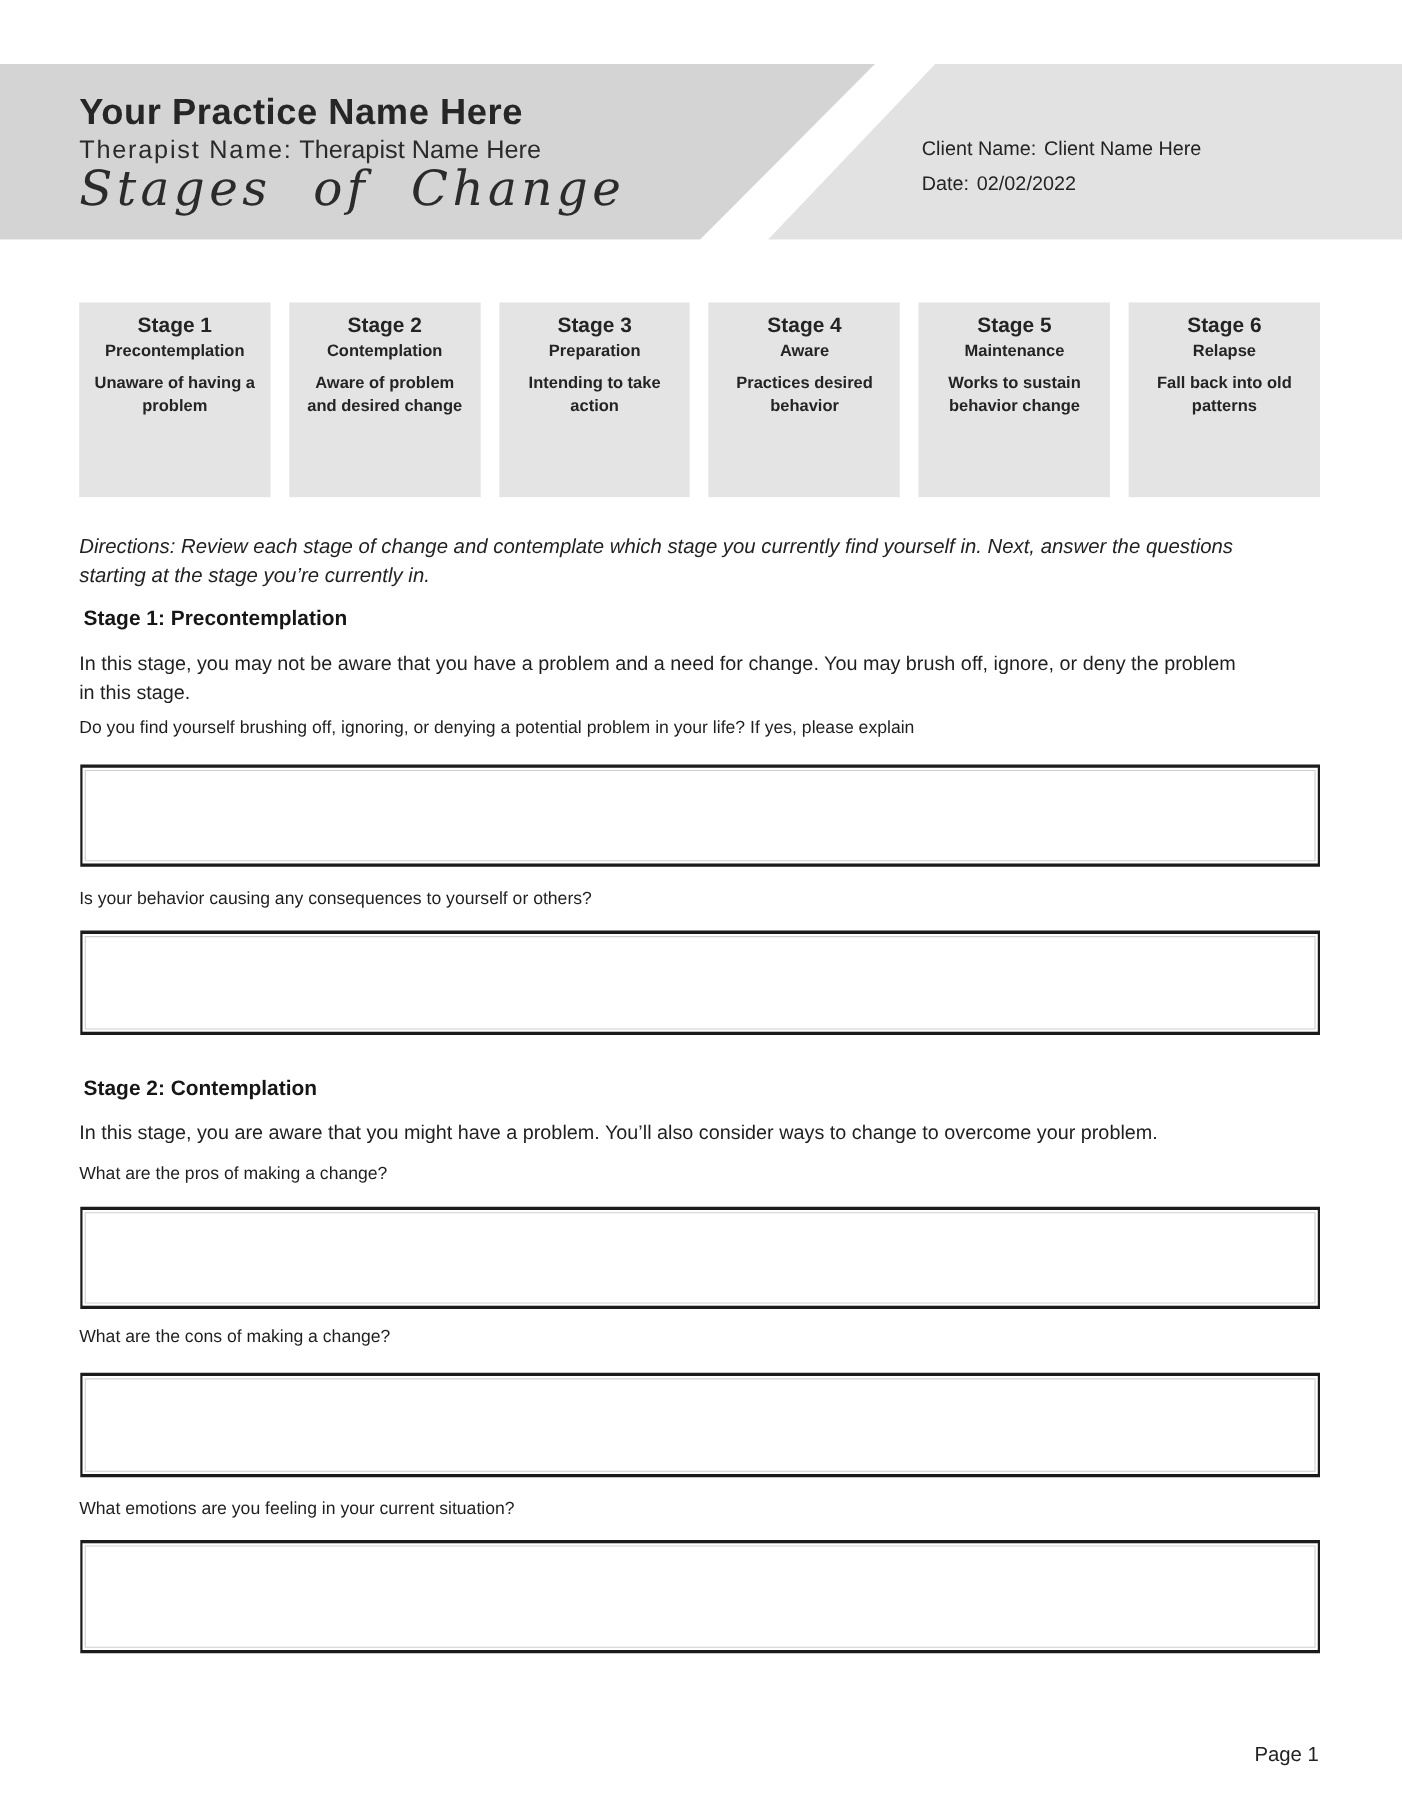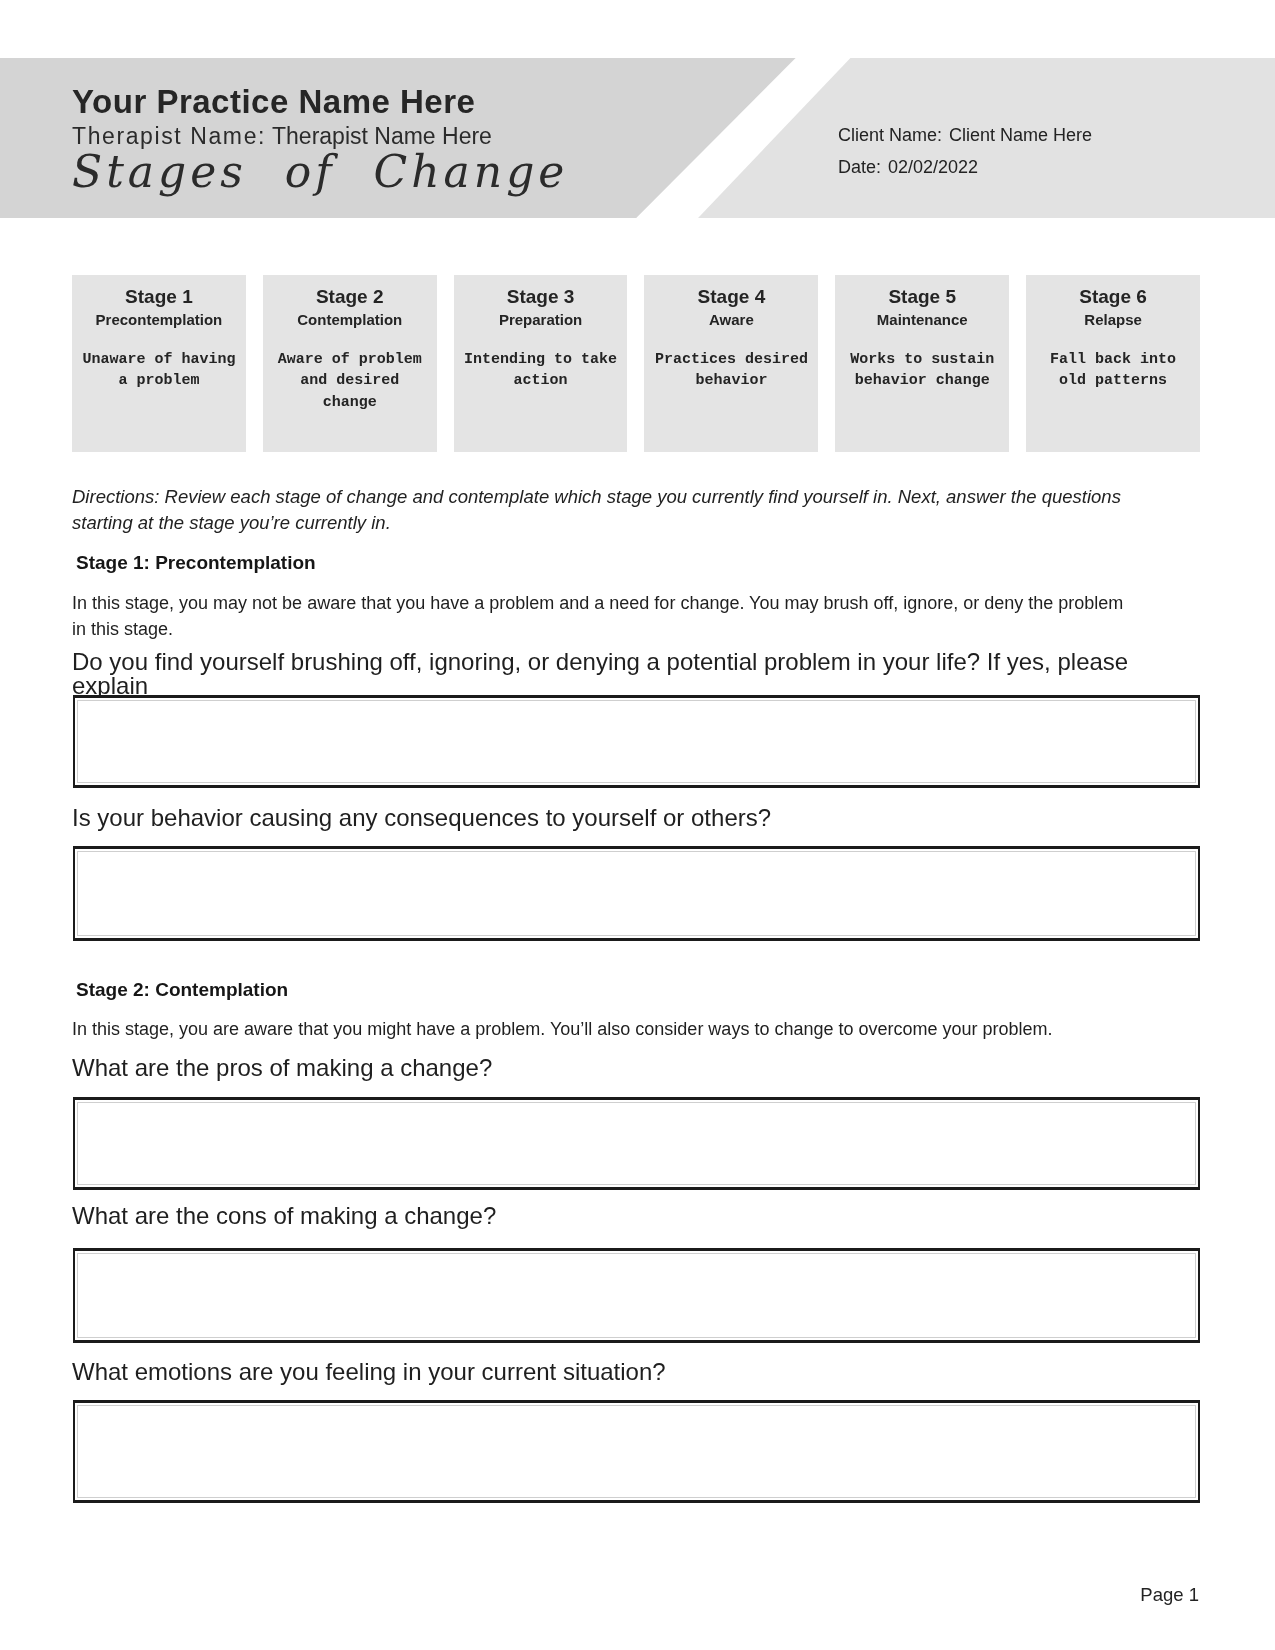--- a/index.html
+++ b/index.html
@@ -32,30 +32,30 @@
   .stage-row {
     position:absolute; left:72px; top:275px; width:1128px;
     display:grid; grid-template-columns:repeat(6,1fr); gap:17px;
   }
   .stage-card {
     background:#e4e4e4; height:177px; box-sizing:border-box;
     padding:11px 9px 0; text-align:center; font-weight:bold; color:#242424;
   }
   .stage-card .t { font-size:19px; }
   .stage-card .s { font-size:15px; margin-top:3px; }
-  .stage-card .d { font-size:15px; margin-top:21px; line-height:1.42;font-family:Liberation Mono, monospace; }
+  .stage-card .d { font-size:15px; margin-top:10px; line-height:1.42; }
 
   
   .directions {
     position:absolute; left:72px; top:484px; width:1055px;
     font-style:italic; font-size:18.5px; line-height:26px; color:#222222;
   }
   .sec-heading { position:absolute; left:76px; font-size:19px; font-weight:bold; color:#161616; }
   .sec-desc    { position:absolute; left:72px; width:1055px; font-size:18px; line-height:26px; }
-  .question    { position:absolute; left:72px; width:1100px; font-size:24px; line-height:24px; }
+  .question    { position:absolute; left:72px; width:1100px; font-size:16px; line-height:24px; }
 
   .answer-box {
     position:absolute; left:73px; width:1127px; box-sizing:border-box;
     background:#ffffff; border:2px solid #1b1b1b; border-top-width:3px; border-bottom-width:3px;
     box-shadow: inset 0 0 0 2px #ffffff, inset 0 0 0 3px #cfcfcf;
     resize:none; outline:none; padding:8px 10px;
     font-family:"Liberation Sans", sans-serif; font-size:18px; color:#1f1f1f;
   }
 
   .page-num { position:absolute; top:1584px; right:76px; font-size:18.5px; color:#232323; }

